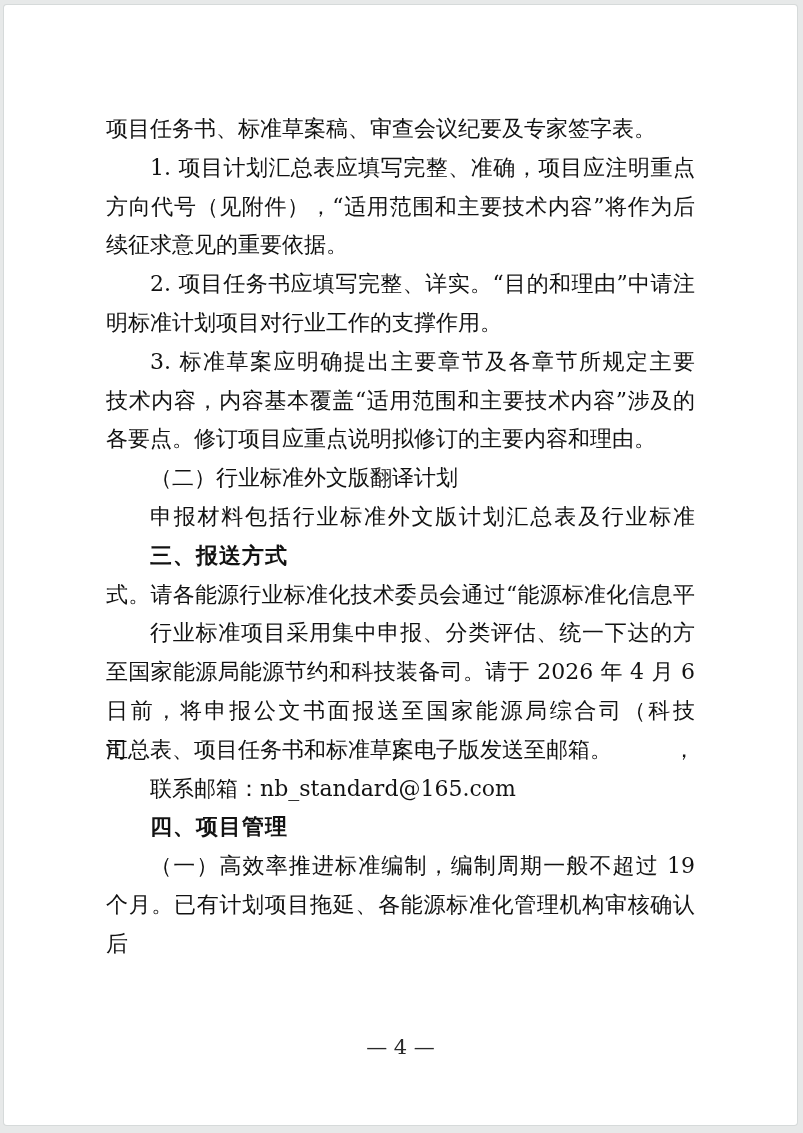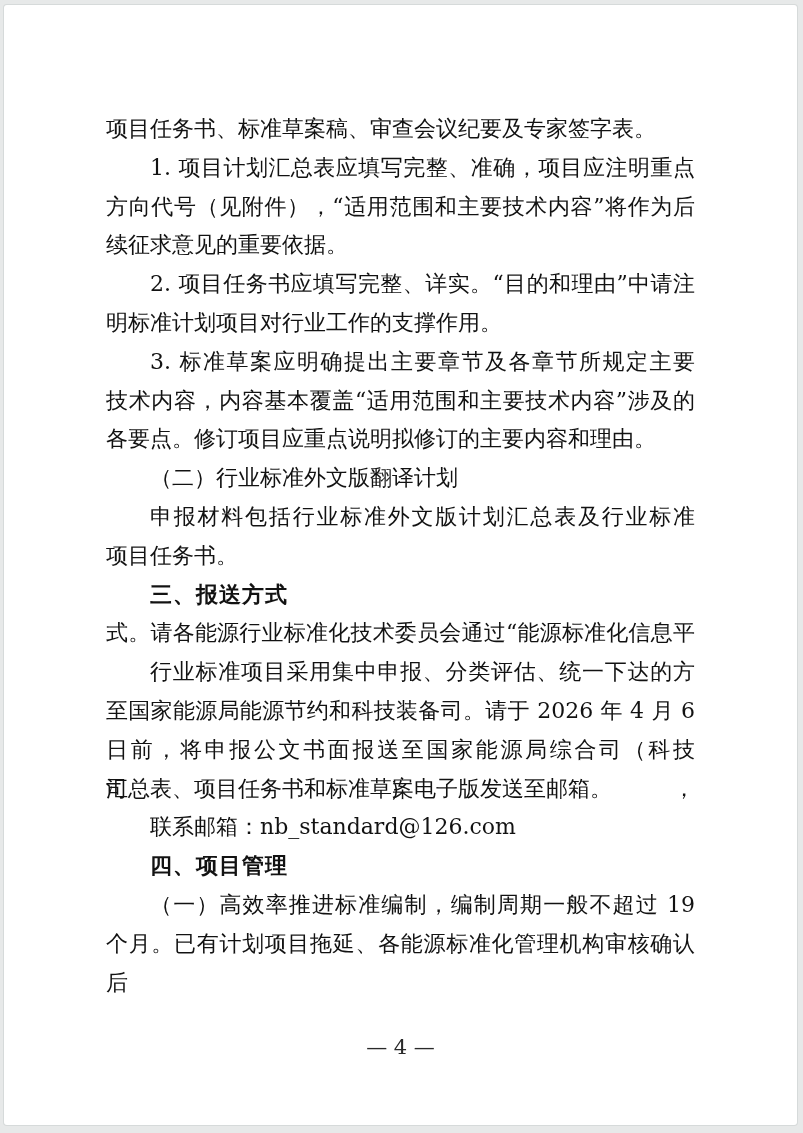--- a/index.html
+++ b/index.html
@@ -61,26 +61,25 @@
       <div class="line body indent fill">1. 项目计划汇总表应填写完整、准确，项目应注明重点</div>
       <div class="line body fill">方向代号（见附件），“适用范围和主要技术内容”将作为后</div>
       <div class="line body">续征求意见的重要依据。</div>
       <div class="line body indent fill">2. 项目任务书应填写完整、详实。“目的和理由”中请注</div>
       <div class="line body">明标准计划项目对行业工作的支撑作用。</div>
       <div class="line body indent fill">3. 标准草案应明确提出主要章节及各章节所规定主要</div>
       <div class="line body fill">技术内容，内容基本覆盖“适用范围和主要技术内容”涉及的</div>
       <div class="line body">各要点。修订项目应重点说明拟修订的主要内容和理由。</div>
       <div class="line kai-bold indent">（二）行业标准外文版翻译计划</div>
       <div class="line body indent fill">申报材料包括行业标准外文版计划汇总表及行业标准</div>
-      <div class="line body">项目任务书。</div>
       <div class="line hei-bold indent">三、报送方式</div>
       <div class="line body fill">式。请各能源行业标准化技术委员会通过“能源标准化信息平</div>
       <div class="line body indent fill">行业标准项目采用集中申报、分类评估、统一下达的方</div>
       <div class="line body fill">至国家能源局能源节约和科技装备司。请于 2026 年 4 月 6</div>
       <div class="line body fill">日前，将申报公文书面报送至国家能源局综合司（科技司），</div>
       <div class="line body">汇总表、项目任务书和标准草案电子版发送至邮箱。</div>
-      <div class="line body indent">联系邮箱：nb_standard@126.com</div>
+      <div class="line body indent">联系邮箱：nb_standard@165.com</div>
       <div class="line hei-bold indent">四、项目管理</div>
       <div class="line body indent fill">（一）高效率推进标准编制，编制周期一般不超过 19</div>
       <div class="line body fill">个月。已有计划项目拖延、各能源标准化管理机构审核确认后</div>
     </div>
   <div class="footer">— 4 —</div>
 </div>
 
 </body></html>

